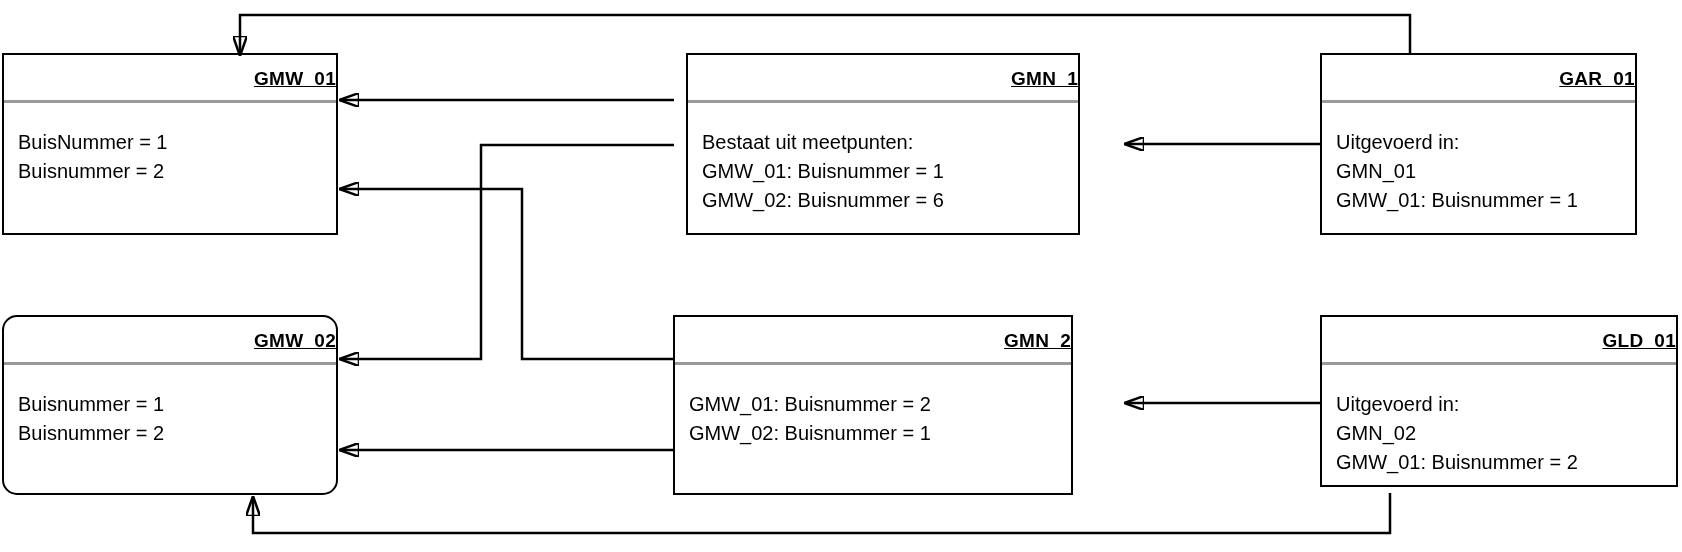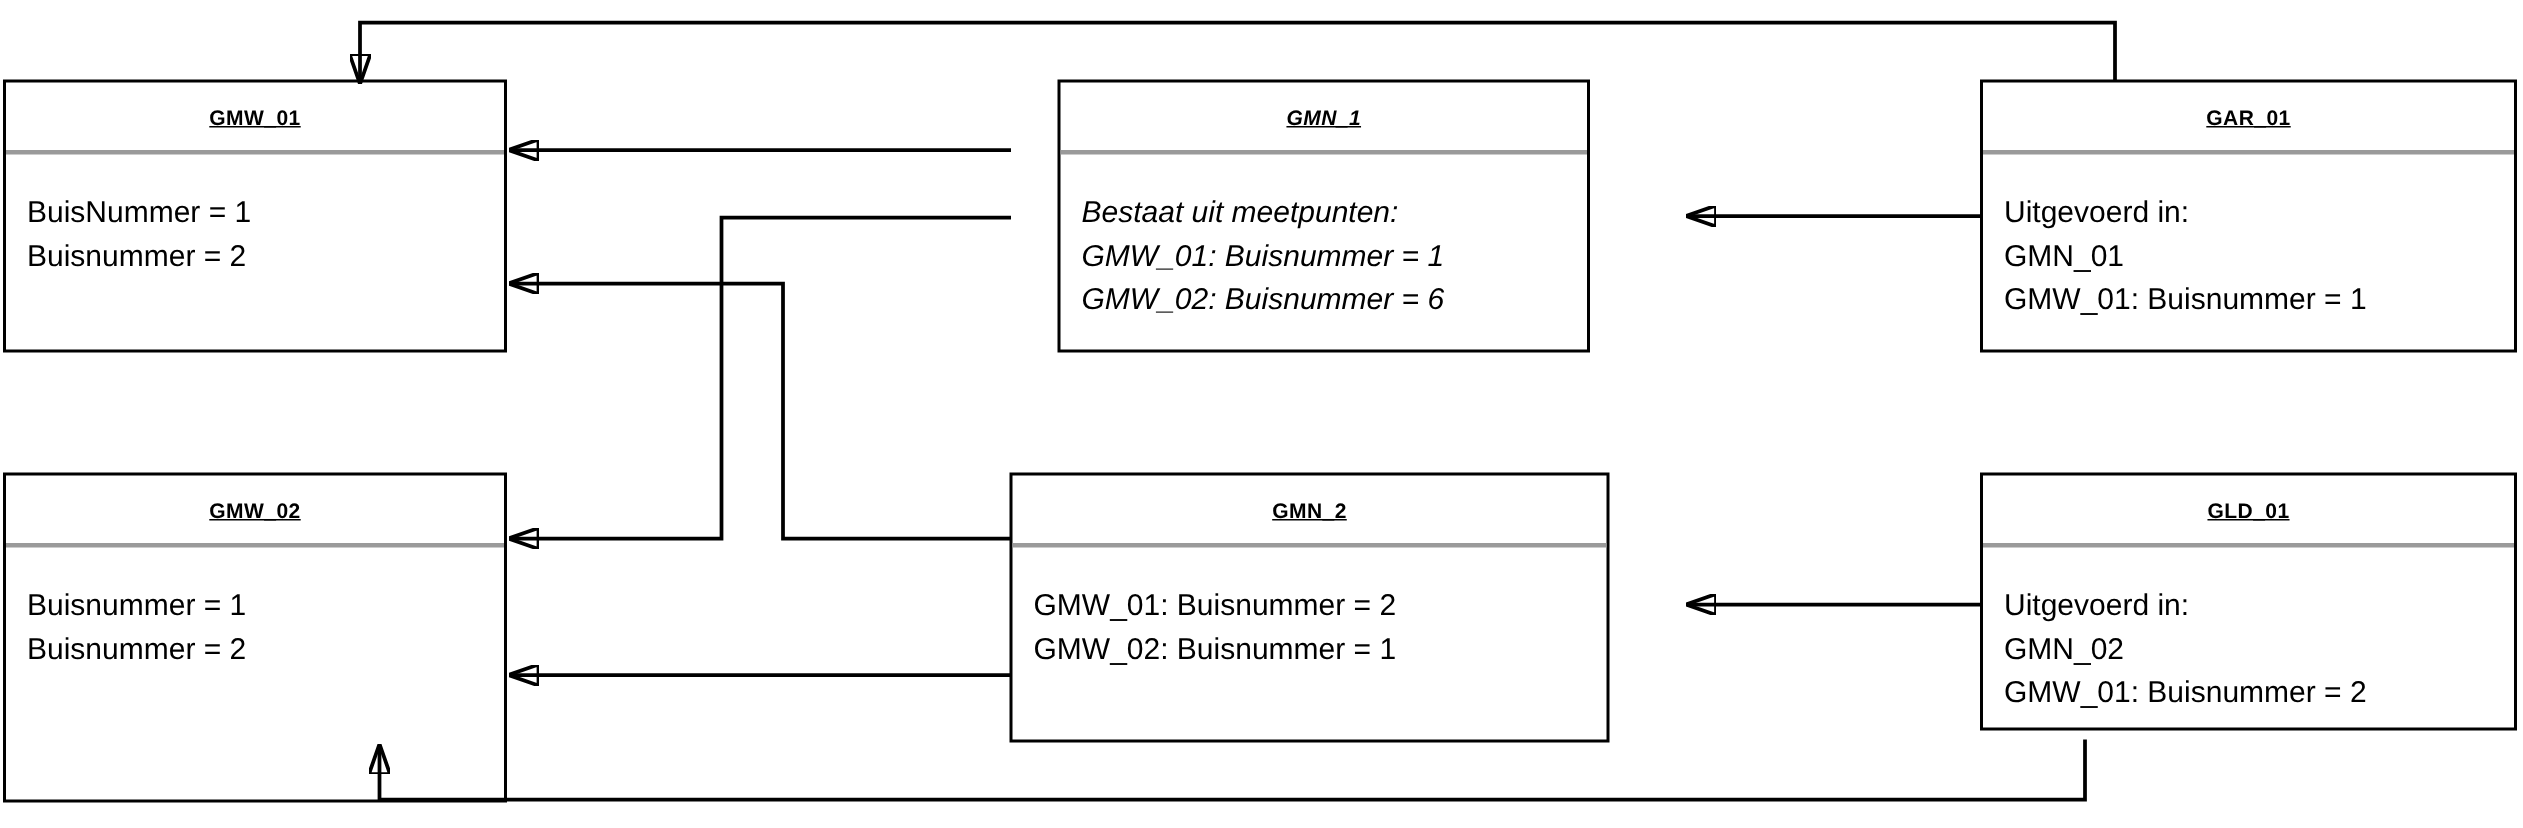--- a/index.html
+++ b/index.html
@@ -15,23 +15,23 @@
   .node {
     position: absolute;
     box-sizing: border-box;
     border: 2.5px solid #000000;
     background: #ffffff;
     z-index: 1;
   }
   .node-title {
     height: 45px;
     line-height: 47px;
-    text-align: center;
+    text-align: right;
     font-weight: bold;
-    font-size: 14px;
+    font-size: 19px;
     text-decoration: underline;
     letter-spacing: 0.3px;
     white-space: nowrap;
   }
   .node-divider {
     height: 0;
     border-top: 3px solid #9a9a9a;
   }
   .node-body {
     padding: 25px 14px 0 14px;
@@ -58,41 +58,41 @@
 
   <div class="node" style="left:2px; top:53px; width:336px; height:182px;">
     <div class="node-title">GMW_01</div>
     <div class="node-divider"></div>
     <div class="node-body">
       <div class="node-line">BuisNummer = 1</div>
       <div class="node-line">Buisnummer = 2</div>
     </div>
   </div>
 
-  <div class="node" style="left:705px; top:53px; width:355px; height:182px;font-style:italic;">
+  <div class="node" style="left:686px; top:53px; width:394px; height:182px;">
     <div class="node-title">GMN_1</div>
     <div class="node-divider"></div>
     <div class="node-body">
       <div class="node-line">Bestaat uit meetpunten:</div>
       <div class="node-line">GMW_01: Buisnummer = 1</div>
       <div class="node-line">GMW_02: Buisnummer = 6</div>
     </div>
   </div>
 
-  <div class="node" style="left:1320px; top:53px; width:358px; height:182px;">
+  <div class="node" style="left:1320px; top:53px; width:317px; height:182px;">
     <div class="node-title">GAR_01</div>
     <div class="node-divider"></div>
     <div class="node-body">
       <div class="node-line">Uitgevoerd in:</div>
       <div class="node-line">GMN_01</div>
       <div class="node-line">GMW_01: Buisnummer = 1</div>
     </div>
   </div>
 
-  <div class="node" style="left:2px; top:315px; width:336px; height:220px;">
+  <div class="node" style="left:2px; top:315px; width:336px; height:180px;border-radius:15px;">
     <div class="node-title">GMW_02</div>
     <div class="node-divider"></div>
     <div class="node-body">
       <div class="node-line">Buisnummer = 1</div>
       <div class="node-line">Buisnummer = 2</div>
     </div>
   </div>
 
   <div class="node" style="left:673px; top:315px; width:400px; height:180px;">
     <div class="node-title">GMN_2</div>

